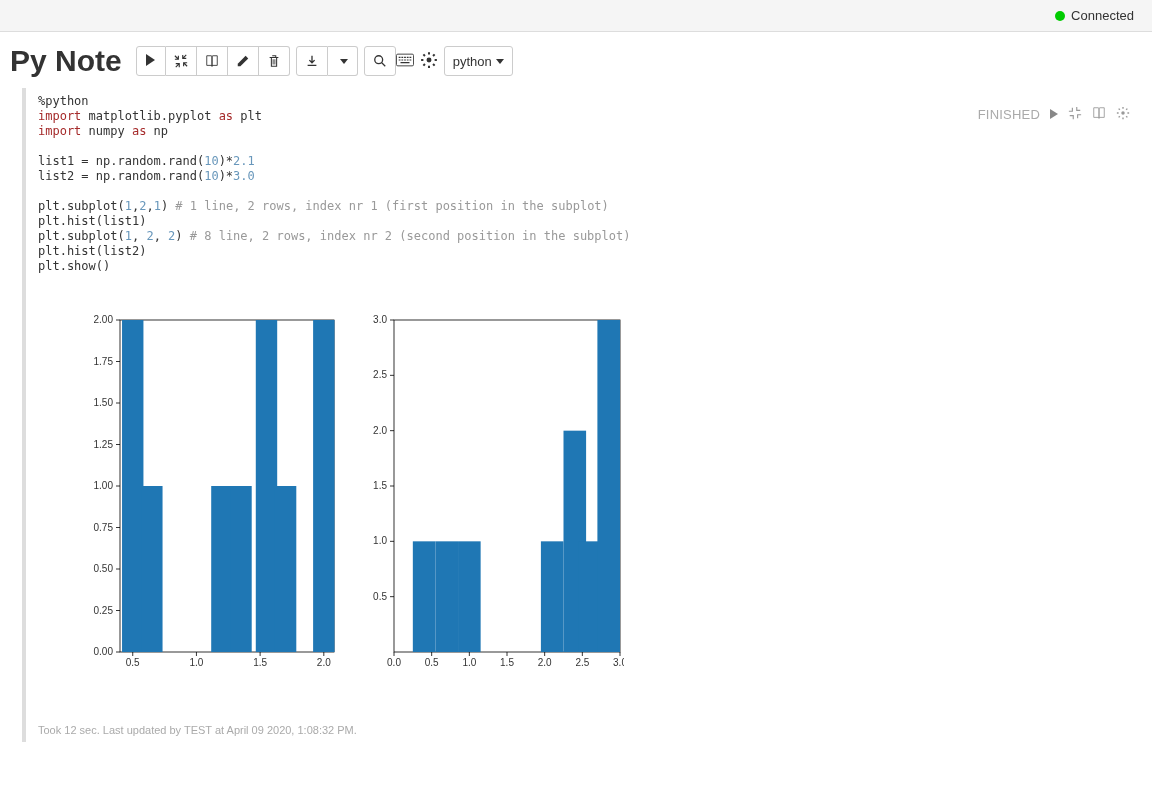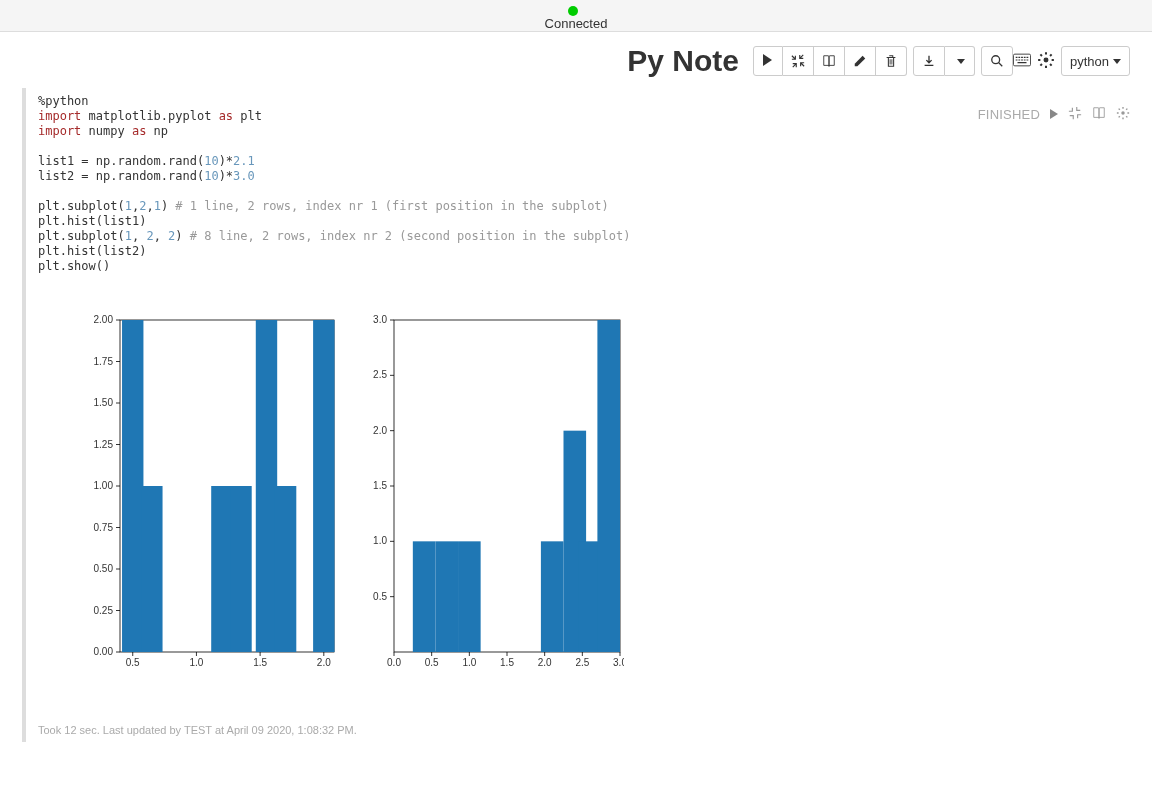--- a/index.html
+++ b/index.html
@@ -1,19 +1,19 @@
 <!DOCTYPE html>
 <html><head>
 <meta charset="utf-8">
 <style>
   * { box-sizing: border-box; }
   body { margin: 0; font-family: "Helvetica Neue", Helvetica, Arial, sans-serif; font-size: 14px; color: #333; background: #fff; }
-  .top-bar { background: #f5f5f5; border-bottom: 1px solid #ddd; height: 32px; display: flex; align-items: center; justify-content: flex-end; padding: 0 18px; font-size: 13px; flex-direction: column; }
+  .top-bar { background: #f5f5f5; border-bottom: 1px solid #ddd; height: 32px; display: flex; align-items: center; justify-content: flex-end; padding: 0 18px; font-size: 13px; }
   .status-dot { width: 10px; height: 10px; border-radius: 50%; background: #0c0; margin-right: 6px; }
-  .page-header { display: flex; align-items: center; justify-content: flex-end; padding: 14px 22px 12px 10px; }
+  .page-header { display: flex; align-items: center; justify-content: flex-start; padding: 14px 22px 12px 10px; }
   .hdr-left { display: flex; align-items: center; gap: 6px; flex-wrap: wrap; }
   .title { font-size: 30px; font-weight: 700; margin: 0 8px 0 0; line-height: 1; }
   .btn-group { display: inline-flex; }
   .btn { display: inline-flex; align-items: center; justify-content: center; border: 1px solid #ccc; background: #fff; color: #333; height: 30px; min-width: 30px; padding: 0 8px; cursor: pointer; font-size: 13px; }
   .btn-group .btn + .btn { border-left: none; }
   .btn-group .btn:first-child { border-top-left-radius: 3px; border-bottom-left-radius: 3px; }
   .btn-group .btn:last-child { border-top-right-radius: 3px; border-bottom-right-radius: 3px; }
   .caret { display:inline-block; width:0; height:0; border-left:4px solid transparent; border-right:4px solid transparent; border-top:5px solid #333; margin-left: 4px; vertical-align: middle; }
   .hdr-right { display: flex; align-items: center; gap: 6px; }
   .icon-svg { width: 14px; height: 14px; }

